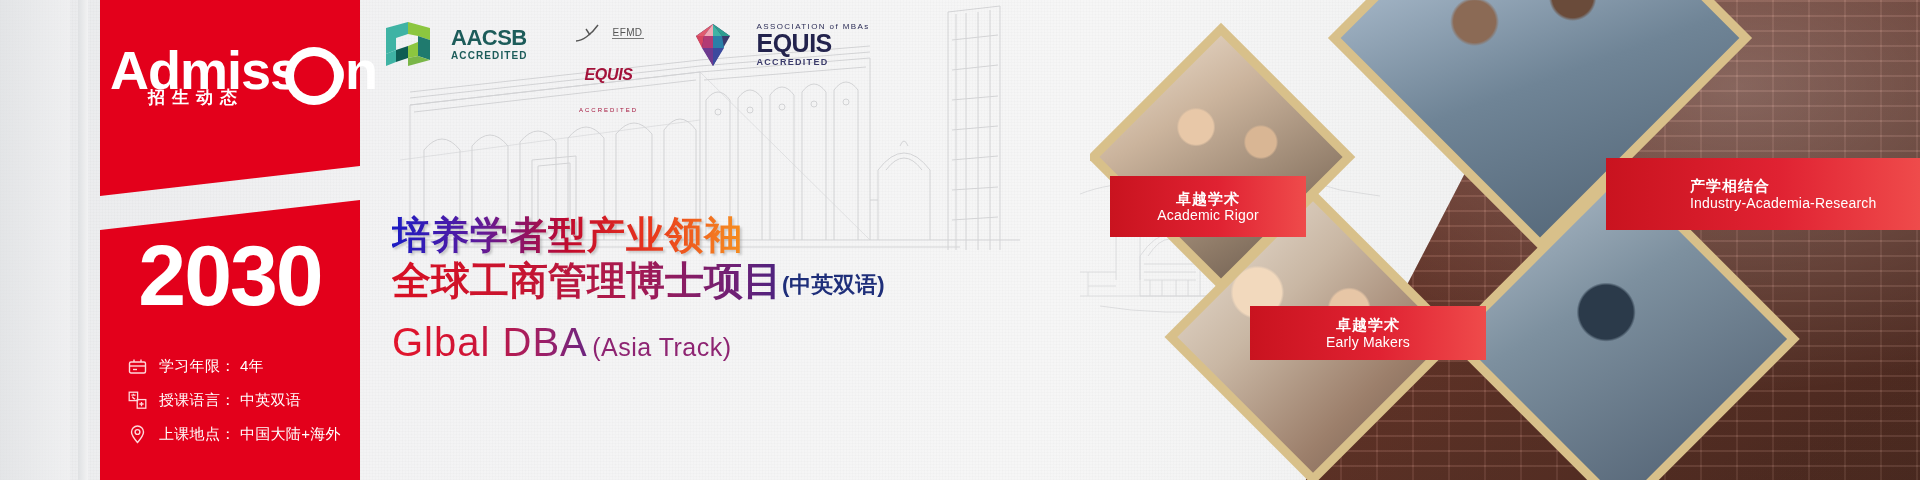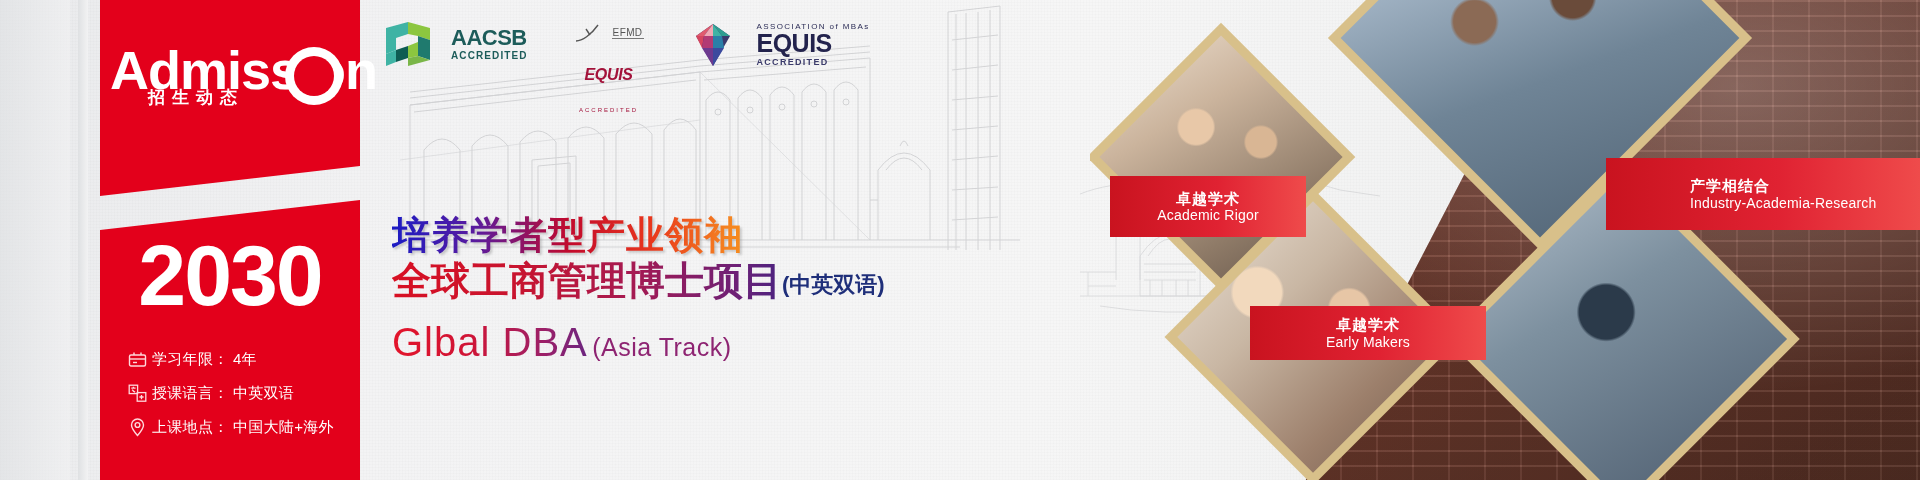--- a/index.html
+++ b/index.html
@@ -48,21 +48,21 @@
     background:#e3001b;
   }
   .logo-mark .dot{position:absolute;left:21px;top:15px;width:16px;height:16px;border-radius:50%;background:#fff;}
   .logo-mark .body{position:absolute;left:12px;top:33px;width:34px;height:17px;border-radius:17px 17px 0 0;background:#fff;}
 
   .year{
     position:absolute;left:0;top:232px;width:260px;text-align:center;
     color:#fff;font-size:86px;font-weight:700;letter-spacing:-2px;line-height:86px;
   }
   .infolist{position:absolute;left:24px;top:342px;width:240px;}
-  .inforow{display:flex;align-items:center;height:34px;color:#fff;font-size:15px;white-space:nowrap;}
+  .inforow{display:flex;align-items:flex-end;height:34px;color:#fff;font-size:15px;white-space:nowrap;gap:7px;}
   .inforow .ic{width:26px;height:20px;flex:0 0 26px;display:flex;align-items:center;justify-content:center;}
   .inforow .tx{padding-left:2px;letter-spacing:.3px;}
   .ic svg{display:block;}
 
   
   .accreds{position:absolute;left:386px;top:22px;display:flex;align-items:flex-start;gap:46px;}
   .acc{display:flex;align-items:center;gap:21px;}
   .acc-txt{display:flex;flex-direction:column;line-height:1;}
   .aacsb-name{font-size:22px;font-weight:700;color:#1d5c5a;letter-spacing:-.5px;}
   .aacsb-sub{font-size:10px;font-weight:700;color:#1d5c5a;letter-spacing:1.1px;margin-top:2px;}

